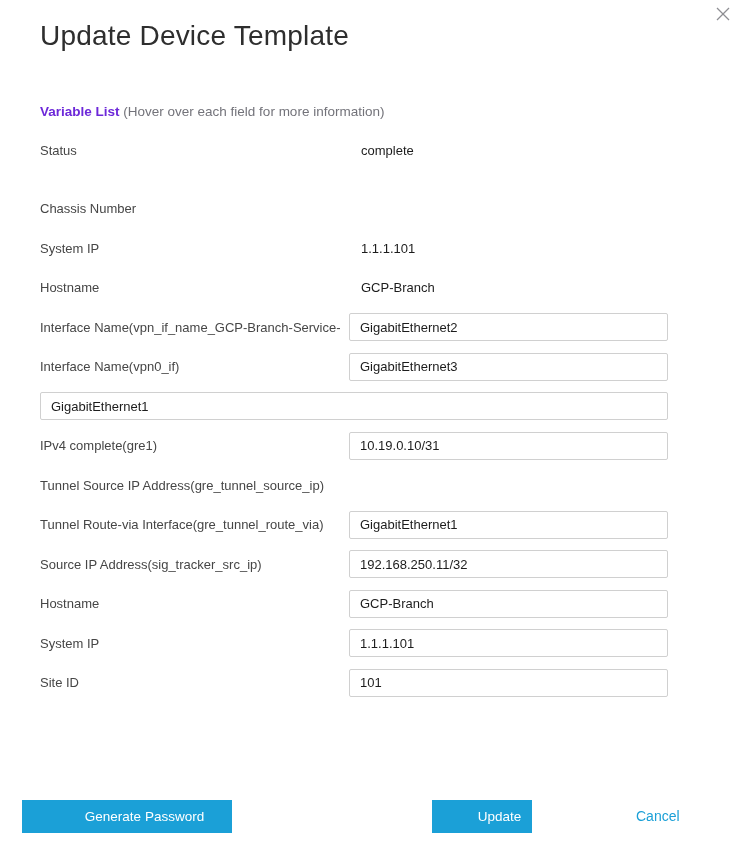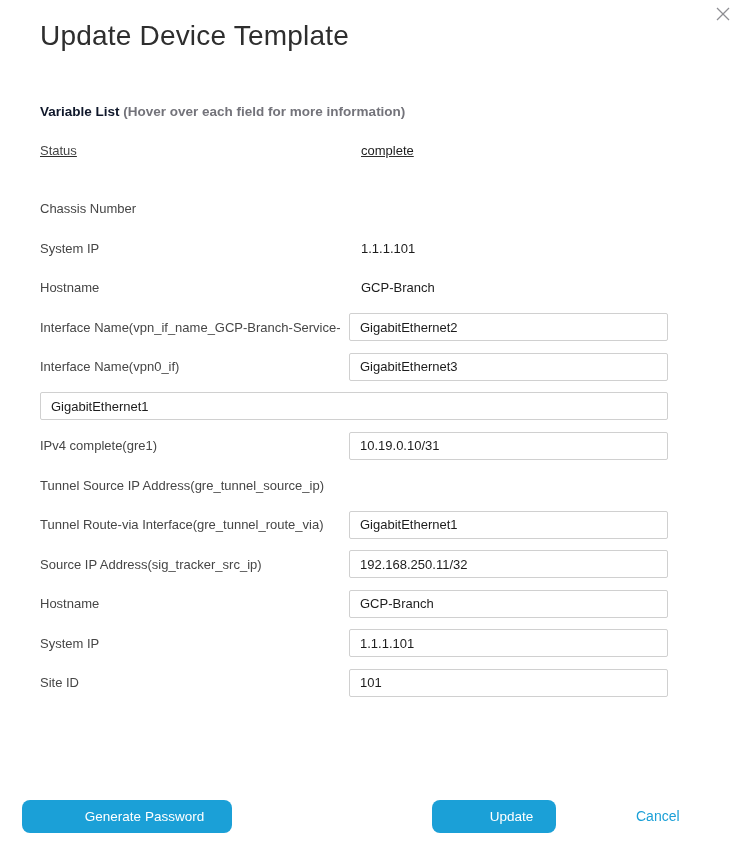--- a/index.html
+++ b/index.html
@@ -33,35 +33,35 @@
     letter-spacing: 0.2px;
     color: #2e2e2e;
   }
   .section-header {
     margin: 52px 40px 0 40px;
     font-size: 13.5px;
     line-height: 16px;
   }
   .section-title {
     font-weight: bold;
-    color: #0f172a;
+    color: #6d28d9;
   }
   .section-hint {
     color: #73737a;
-    font-weight: bold;
+    font-weight: normal;
   }
   .rows {
     margin: 11px 84px 0 40px; 
   }
   .row {
     display: flex;
     align-items: center;
     height: 39.5px;
   }
-  .row--gap-after { margin-bottom: 18.5px; text-decoration: underline; }
+  .row--gap-after { margin-bottom: 18.5px; }
   .row-label {
     width: 309px;
     flex: 0 0 309px;
     font-size: 13px;
     color: #464646;
     white-space: nowrap;
     overflow: hidden;
     padding-right: 2px;
   }
   .row-value {
@@ -87,32 +87,32 @@
     position: absolute;
     left: 0;
     top: 800px;
     width: 752px;
     height: 34px;
   }
   .btn {
     position: absolute;
     height: 33px;
     border: none;
-    border-radius: 8px;
+    border-radius: 0;
     color: #ffffff;
     font-family: "Liberation Sans", "DejaVu Sans", sans-serif;
     font-size: 13.5px;
     cursor: pointer;
     display: flex;
     align-items: center;
     justify-content: center;
     padding-left: 35px;
   }
   .btn-generate { left: 22px;  width: 210px; }
-  .btn-update   { left: 432px; width: 124px; }
+  .btn-update   { left: 432px; width: 100px; }
   .link-cancel {
     position: absolute;
     left: 636px;
     top: 0;
     height: 33px;
     line-height: 33px;
     font-size: 14px;
     cursor: pointer;
     background: none;
     border: none;

